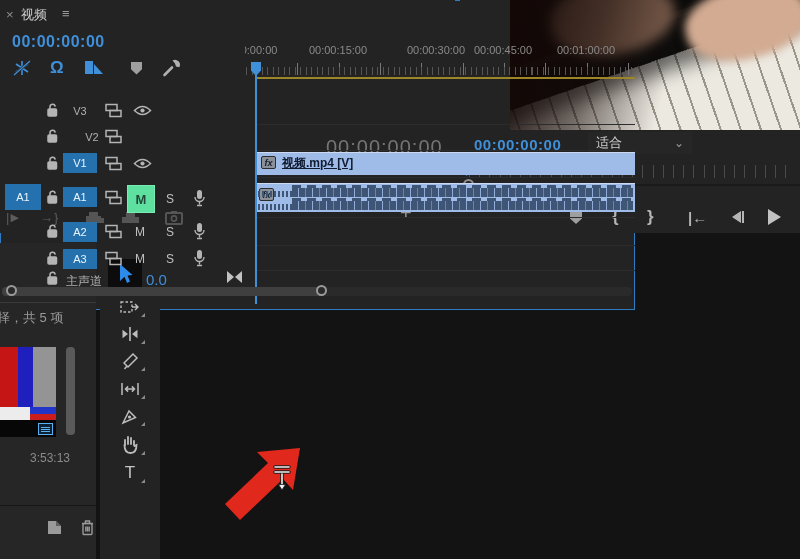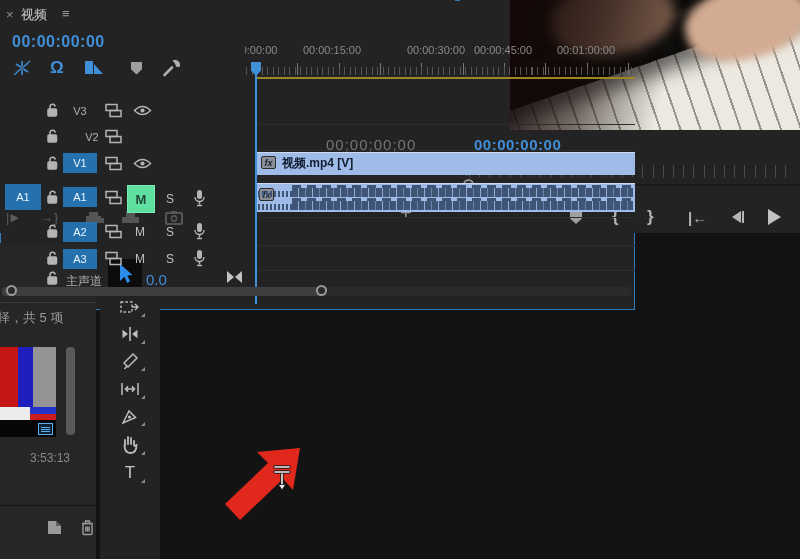--- a/index.html
+++ b/index.html
@@ -4,21 +4,21 @@
 <style>
   *{margin:0;padding:0;box-sizing:border-box;}
   html,body{width:800px;height:559px;overflow:hidden;}
   body{background:#131313;font-family:"Liberation Sans",sans-serif;position:relative;color:#c8c8c8;}
   .abs{position:absolute;}
   .panel{position:absolute;background:#232323;}
   svg{display:block;}
 
   
   #source-monitor{left:0;top:0;width:455px;height:233px;}
-  .src-tc{left:326px;top:136px;color:#757575;font-size:15px;letter-spacing:1px;}
+  .src-tc{left:326px;top:136px;color:#757575;font-size:20px;letter-spacing:1px;}
   .mon-btn{position:absolute;top:205px;height:24px;display:flex;align-items:center;gap:1px;color:#5c5c5c;font-size:13px;}
   .plus-btn{left:400px;top:202px;font-size:20px;color:#9a9a9a;position:absolute;}
 
   
   #program-monitor{left:460px;top:0;width:340px;height:233px;}
   .pm-video{position:absolute;left:50px;top:0;width:290px;height:130px;background:#0b0a09;overflow:hidden;}
   .keys-white{position:absolute;left:-50px;top:128px;width:520px;height:190px;background:repeating-linear-gradient(90deg,#ece9e1 0 17px,#9a968c 17px 19px);transform:rotate(-19deg);transform-origin:0 0;box-shadow:inset 0 14px 18px rgba(0,0,0,.55);}
   .keys-white::before{content:'';position:absolute;left:0;top:-34px;width:100%;height:34px;background:repeating-linear-gradient(90deg,#0d0d0c 0 13px,rgba(20,18,16,.15) 13px 27px);}
   .keys-white::after{content:'';position:absolute;left:0;top:-40px;width:100%;height:7px;background:#15130f;}
   .pm-shade{position:absolute;inset:0;background:linear-gradient(105deg,rgba(20,8,6,.95) 0%,rgba(20,8,6,.55) 30%,rgba(20,8,6,0) 55%);}
@@ -76,21 +76,21 @@
   .mute-on{position:absolute;left:127px;width:28px;height:28px;background:#5ee0a0;color:#23473a;font-size:13px;font-weight:bold;display:flex;align-items:center;justify-content:center;border:1px solid #79ecb4;}
   .solo{position:absolute;left:166px;color:#c0c0c0;font-size:12px;}
   .mic{position:absolute;left:193px;}
   .ruler{position:absolute;left:245px;top:40px;width:390px;height:40px;overflow:hidden;}
   .r-lbl{position:absolute;top:4px;width:70px;text-align:center;color:#8a8a8a;font-size:11px;white-space:nowrap;}
   .ticks-minor{position:absolute;left:0;top:27px;width:390px;height:8px;background:repeating-linear-gradient(90deg,#555 0 1px,transparent 1px 5.51px);background-position:11px 0;}
   .ticks-major{position:absolute;left:0;top:23px;width:390px;height:12px;background:repeating-linear-gradient(90deg,#777 0 1px,transparent 1px 41.34px);background-position:11px 0;}
   .workbar{position:absolute;left:255px;top:77px;width:380px;height:2px;background:#9c8626;}
   .clip{position:absolute;left:256px;width:379px;background:#9fbbe8;border-top:1px solid #cdd9f0;}
   .fx-badge{position:absolute;left:5px;top:3px;width:15px;height:13px;background:#8a8f98;border:1px solid #2c2c2c;border-radius:2px;color:#15202e;font-size:9px;font-style:italic;font-weight:bold;display:flex;align-items:center;justify-content:center;}
-  .clip-name{position:absolute;left:26px;top:2px;color:#111c30;font-size:12px;font-weight:bold;}
+  .clip-name{position:absolute;left:26px;top:2px;color:#111c30;font-size:12px;font-weight:bold;text-decoration:underline;}
   .wv{position:absolute;left:36px;right:2px;background:#3e5576;}
   .wv::before{content:'';position:absolute;left:0;right:0;top:-3px;height:3px;background:repeating-linear-gradient(90deg,#3e5576 0 9px,transparent 9px 15px);}
   .wv::after{content:'';position:absolute;inset:0;background:repeating-linear-gradient(90deg,transparent 0 6px,rgba(159,187,232,.85) 6px 7px,transparent 7px 13px,rgba(159,187,232,.45) 13px 14px);}
   .wv-l{position:absolute;left:2px;width:34px;background:repeating-linear-gradient(90deg,#3e5576 0 2px,transparent 2px 4px);}
   .playhead-line{position:absolute;left:255px;top:63px;width:2px;height:241px;background:#3f8fd9;}
   .playhead-pin{position:absolute;left:251px;top:62px;width:10px;height:14px;background:#3f8fd9;clip-path:polygon(0 0,100% 0,100% 60%,50% 100%,0 60%);}
   .tl-scroll{position:absolute;left:2px;top:287px;width:630px;height:9px;background:#2a2a2a;border-radius:4px;}
   .tl-scroll .active{position:absolute;left:0;top:0;width:322px;height:9px;background:#3f3f3f;border-radius:4px;}
   .knob{position:absolute;top:-2px;width:11px;height:11px;border:2px solid #9a9a9a;border-radius:50%;background:#2a2a2a;}
   .bowtie{position:absolute;left:227px;display:flex;align-items:center;gap:1px;}
@@ -137,20 +137,24 @@
 </div>
 
 <div class="panel" id="program-monitor">
   <div class="pm-video">
     <div class="keys-white"></div>
     <div class="hand hand-l"></div>
     <div class="hand hand-r"></div>
     <div class="pm-shade"></div>
   </div>
   <div class="abs pm-tc">00:00:00:00</div>
+  <div class="abs fit-dd">
+    <span>适合</span>
+    <span class="chev">⌄</span>
+  </div>
   <div class="abs pm-pin"></div>
   <div class="abs pm-ticks"></div>
   <div class="abs pm-line"></div>
   <div class="abs pm-knob"></div>
   <div class="tr-btn" style="left:110px">
       <span class="shield"></span>
     </div>
   <div class="tr-btn" style="left:152px">{</div>
   <div class="tr-btn" style="left:187px">}</div>
   <div class="tr-btn" style="left:228px;font-size:15px">
@@ -269,21 +273,21 @@
     </div>
   <div class="tl-tool" style="left:162px">
     <svg width="20" height="20" viewBox="0 0 20 20">
         <path d="M2.5 17 L10 9.5" stroke="#b0b0b0" stroke-width="2.6" stroke-linecap="round"></path>
         <path d="M10.5 2.5 a5 5 0 0 1 6.8 6.8 l-3.3 -0.8 -1 -3 z" fill="#b0b0b0"></path>
       </svg>
   </div>
 
   <div class="ruler">
     <div class="r-lbl" style="left:-24px">00:00:00</div>
-    <div class="r-lbl" style="left:52px">00:00:15:00</div>
+    <div class="r-lbl" style="left:58px">00:00:15:00</div>
     <div class="r-lbl" style="left:156px">00:00:30:00</div>
     <div class="r-lbl" style="left:223px">00:00:45:00</div>
     <div class="r-lbl" style="left:306px">00:01:00:00</div>
     <div class="ticks-major"></div>
     <div class="ticks-minor"></div>
   </div>
   <div class="workbar"></div>
 
   <div class="c-sep" style="top:124px"></div>
   <div class="c-sep" style="top:150px"></div>

